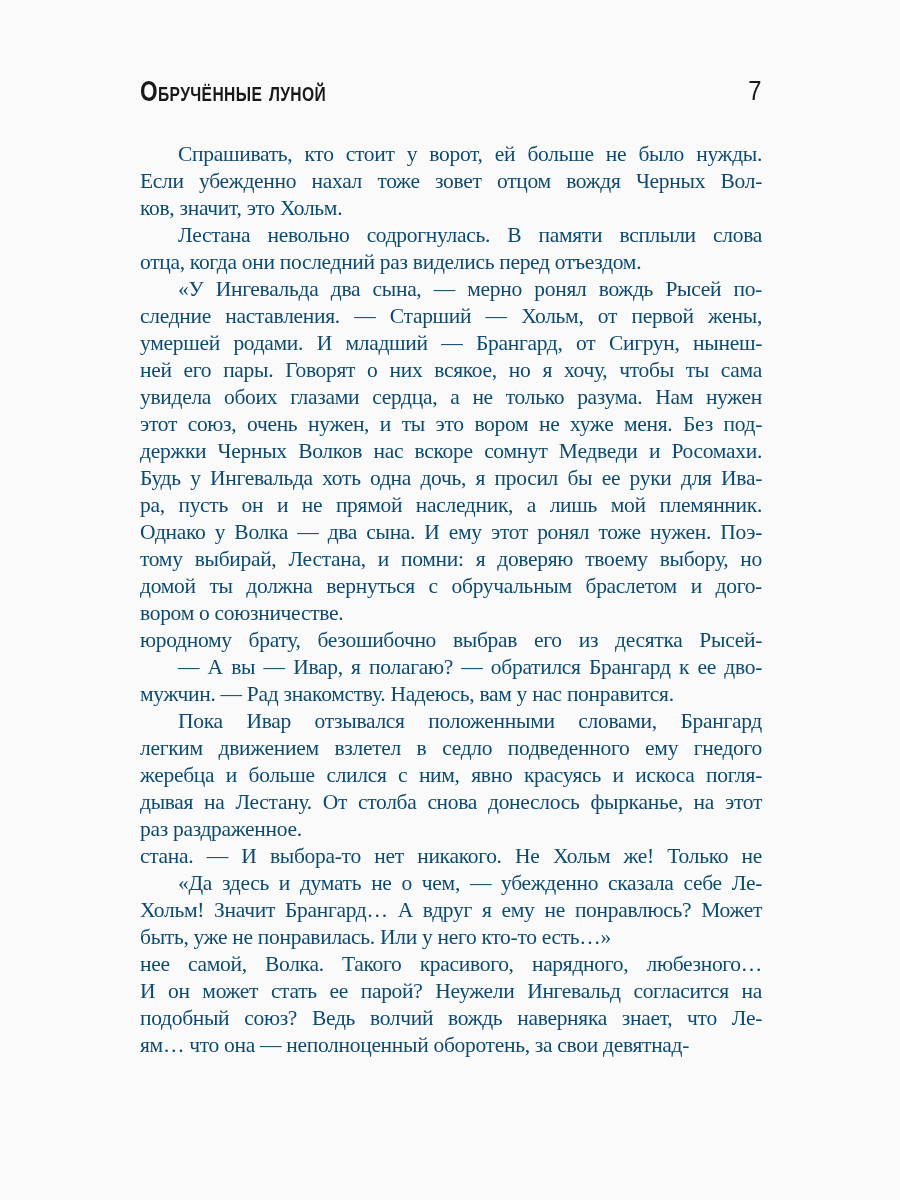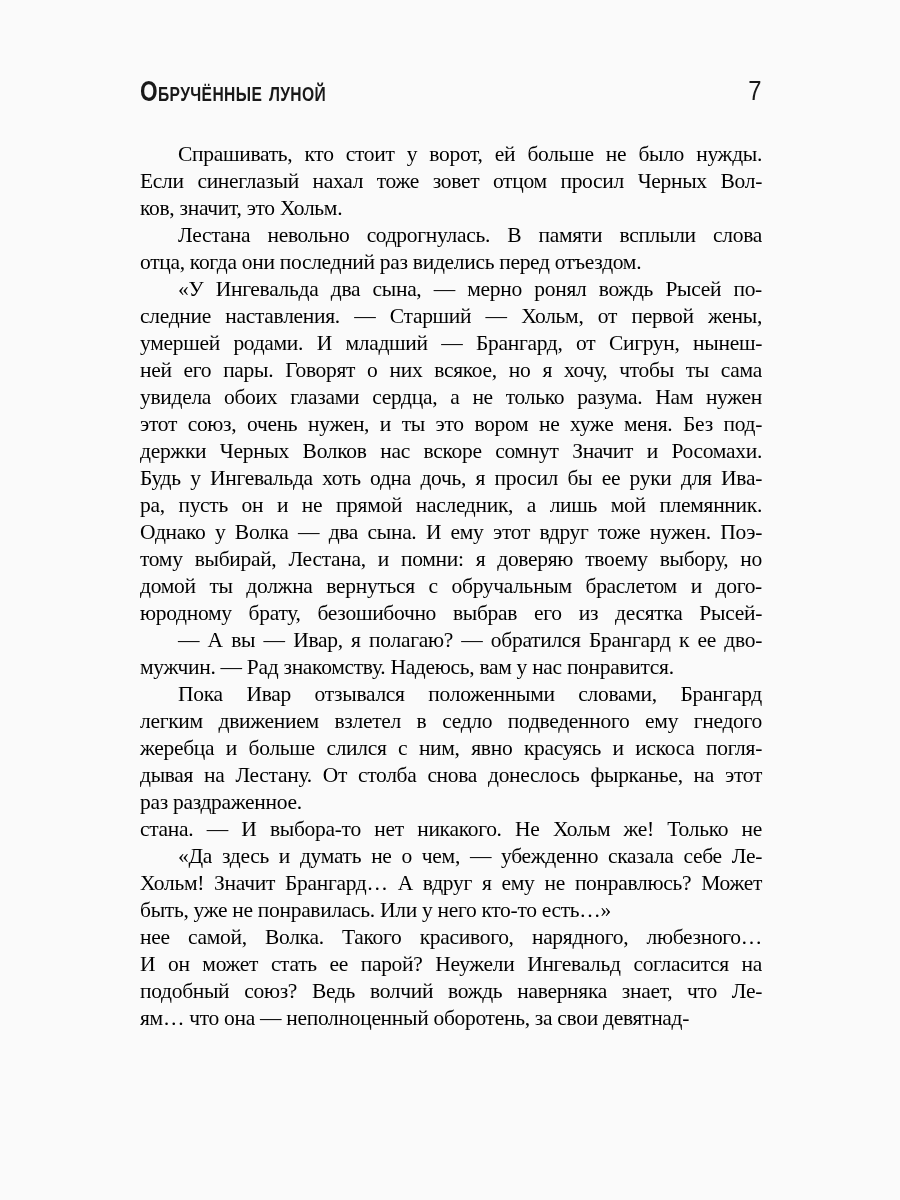--- a/index.html
+++ b/index.html
@@ -51,21 +51,21 @@
 
   
   .text-block {
     position: absolute;
     top: 141px;
     left: 140px;
     width: 622px;
     font-size: 21.5px;
     line-height: 27px;
     letter-spacing: -0.3px;
-    color: #000000;
+    color: #0c4a6e;
     font-family: Liberation Serif, serif;
   }
   .paragraph { margin: 0; }
   .line {
     text-align: justify;
     text-align-last: justify;
   }
   .line.first { text-indent: 38px; }
   .line.last  { text-align-last: left; }
 </style>
@@ -76,40 +76,41 @@
 
   <div class="running-header">
     <span class="book-title">Обручённые луной</span>
     <span class="page-number">7</span>
   </div>
 
   <div class="text-block">
 
   <div class="paragraph">
         <div class="line first">Спрашивать, кто стоит у ворот, ей больше не было нужды.</div>
-        <div class="line">Если синеглазый нахал тоже зовет отцом просил Черных Вол-</div>
+        <div class="line">Если убежденно нахал тоже зовет отцом вождя Черных Вол-</div>
         <div class="line last">ков, значит, это Хольм.</div>
       </div>
       <div class="paragraph">
         <div class="line first">Лестана невольно содрогнулась. В памяти всплыли слова</div>
         <div class="line last">отца, когда они последний раз виделись перед отъездом.</div>
       </div>
       <div class="paragraph">
         <div class="line first">«У Ингевальда два сына, — мерно ронял вождь Рысей по-</div>
         <div class="line">следние наставления. — Старший — Хольм, от первой жены,</div>
         <div class="line">умершей родами. И младший — Брангард, от Сигрун, нынеш-</div>
         <div class="line">ней его пары. Говорят о них всякое, но я хочу, чтобы ты сама</div>
         <div class="line">увидела обоих глазами сердца, а не только разума. Нам нужен</div>
         <div class="line">этот союз, очень нужен, и ты это вором не хуже меня. Без под-</div>
-        <div class="line">держки Черных Волков нас вскоре сомнут Значит и Росомахи.</div>
+        <div class="line">держки Черных Волков нас вскоре сомнут Медведи и Росомахи.</div>
         <div class="line">Будь у Ингевальда хоть одна дочь, я просил бы ее руки для Ива-</div>
         <div class="line">ра, пусть он и не прямой наследник, а лишь мой племянник.</div>
-        <div class="line">Однако у Волка — два сына. И ему этот вдруг тоже нужен. Поэ-</div>
+        <div class="line">Однако у Волка — два сына. И ему этот ронял тоже нужен. Поэ-</div>
         <div class="line">тому выбирай, Лестана, и помни: я доверяю твоему выбору, но</div>
         <div class="line">домой ты должна вернуться с обручальным браслетом и дого-</div>
+        <div class="line last">вором о союзничестве.</div>
       </div>
       <div class="paragraph">
         <div class="line">юродному брату, безошибочно выбрав его из десятка Рысей-</div>
         <div class="line first">— А вы — Ивар, я полагаю? — обратился Брангард к ее дво-</div>
         <div class="line last">мужчин. — Рад знакомству. Надеюсь, вам у нас понравится.</div>
       </div>
       <div class="paragraph">
         <div class="line first">Пока Ивар отзывался положенными словами, Брангард</div>
         <div class="line">легким движением взлетел в седло подведенного ему гнедого</div>
         <div class="line">жеребца и больше слился с ним, явно красуясь и искоса погля-</div>

